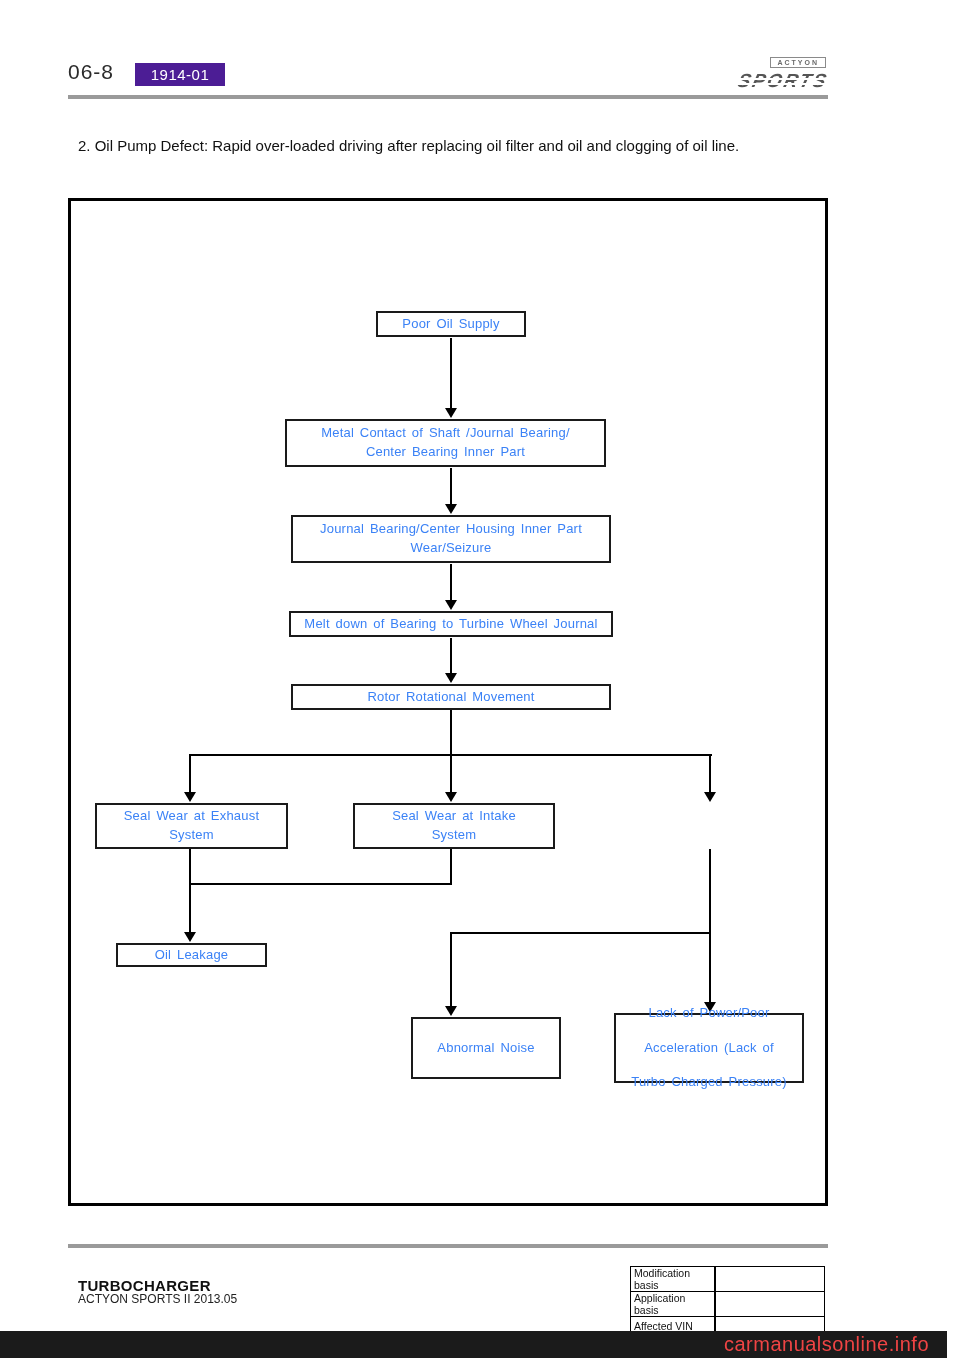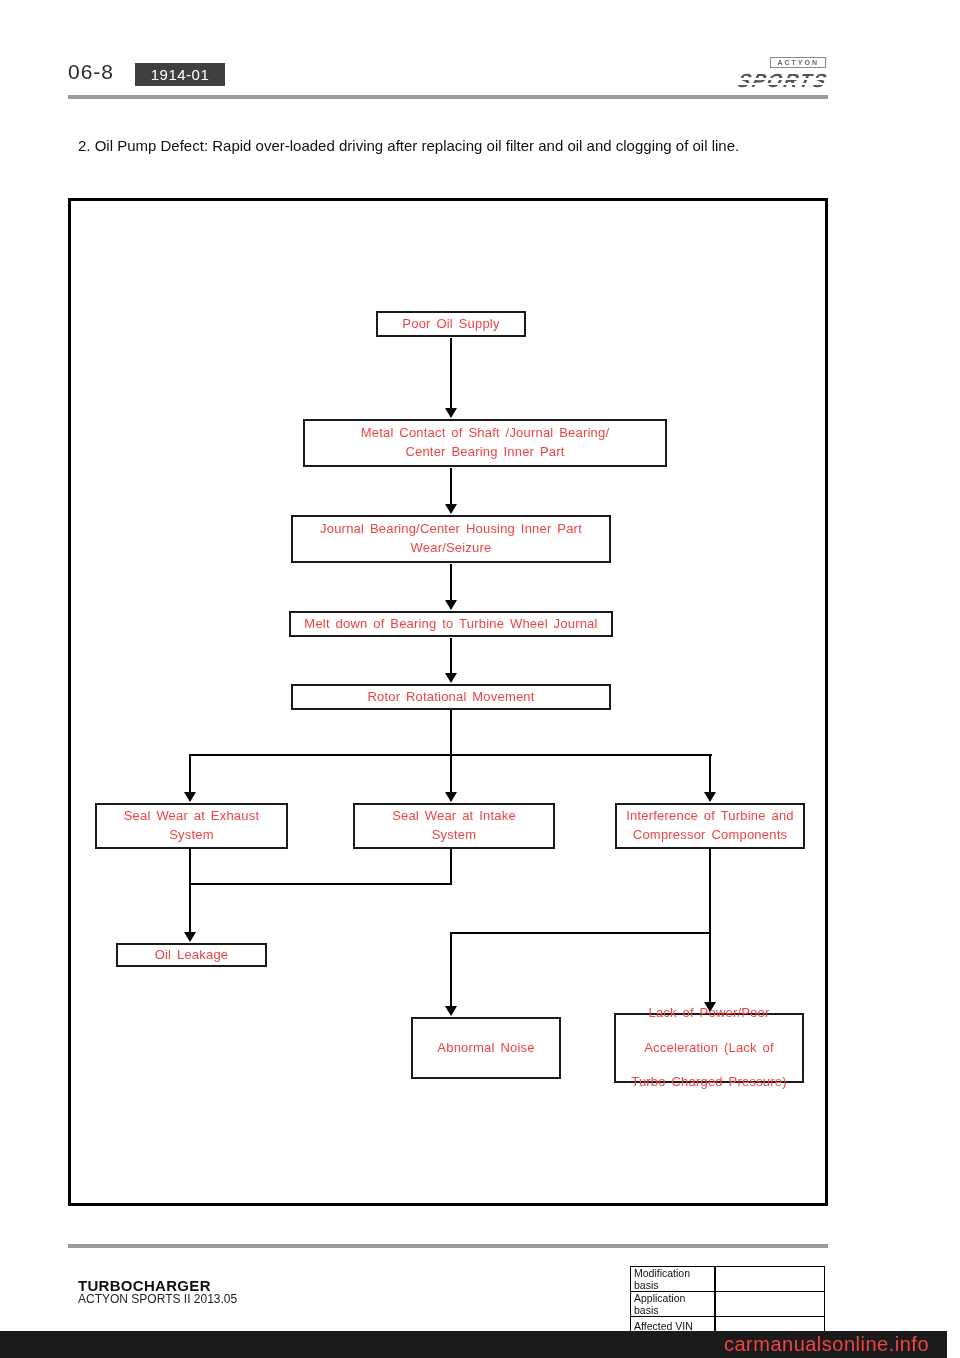--- a/index.html
+++ b/index.html
@@ -12,21 +12,21 @@
   }
 
   
   .page-num {
     position:absolute; left:68px; top:60px;
     font-size:21px; letter-spacing:1px; color:#2b2b2b;
   }
   .section-code {
     position:absolute; left:135px; top:63px;
     width:90px; height:23px;
-    background:#404040; color:#fff;
+    background:#4c1d95; color:#fff;
     font-size:15px; line-height:23px; text-align:center; letter-spacing:.5px;
   }
   .logo { position:absolute; right:132px; top:57px; width:110px; height:38px; }
   .logo-top {
     position:absolute; right:2px; top:0;
     border:1px solid #8a8a8a; color:#6a6a6a;
     font-size:7px; font-weight:bold; letter-spacing:2px; padding:1px 6px;
   }
   .logo-bottom {
     position:absolute; right:0; top:13px;
@@ -50,40 +50,40 @@
     position:absolute; left:68px; top:198px;
     width:760px; height:1008px;
     border:3px solid #000; background:#fff;
   }
   .canvas { position:relative; width:100%; height:100%; }
 
   .node {
     position:absolute; border:2px solid #1a1a1a; background:#fff;
     display:flex; flex-direction:column; justify-content:center;
     font-size:13px; letter-spacing:.2px; word-spacing:2px;
-    line-height:1.45; text-align:center; color:#ef4444; white-space:nowrap;
+    line-height:1.45; text-align:center; color:#3b82f6; white-space:nowrap;
   }
 
   .vline { position:absolute; width:2px; background:#000; }
   .hline { position:absolute; height:2px; background:#000; }
 
   .arrow { position:absolute; width:12px; }
   .arrow::before {
     content:""; position:absolute; left:5px; top:0;
     width:2px; height:calc(100% - 9px); background:#000;
   }
   .arrow::after {
     content:""; position:absolute; left:0; bottom:0; width:0; height:0;
     border-left:6px solid transparent; border-right:6px solid transparent;
     border-top:10px solid #000;
   }
 
   
   .n-poor        { left:305px; top:110px; width:150px; height:26px; }
-  .n-metal       { left:232px; top:218px; width:364px; height:48px; }
+  .n-metal       { left:214px; top:218px; width:321px; height:48px; }
   .n-journal     { left:220px; top:314px; width:320px; height:48px; }
   .n-melt        { left:218px; top:410px; width:324px; height:26px; }
   .n-rotor       { left:220px; top:483px; width:320px; height:26px; }
   .n-exhaust     { left:24px;  top:602px; width:193px; height:46px; }
   .n-intake      { left:282px; top:602px; width:202px; height:46px; }
   .n-interfere   { left:544px; top:602px; width:190px; height:46px; }
   .n-leak        { left:45px;  top:742px; width:151px; height:24px; }
   .n-noise       { left:304px; top:816px; width:150px; height:62px;margin-left:36px; }
   .n-power       { left:543px; top:812px; width:190px; height:70px;gap:16px; }
 
@@ -194,24 +194,20 @@
     <div class="node n-exhaust">
       <div>Seal Wear at Exhaust</div>
       <div>System</div>
     </div>
 
     <div class="node n-intake">
       <div>Seal Wear at Intake</div>
       <div>System</div>
     </div>
 
-    <div class="node n-interfere">
-      <div>Interference of Turbine and</div>
-      <div>Compressor Components</div>
-    </div>
 
     <div class="vline c1"></div>
     <div class="vline c2"></div>
     <div class="hline c3"></div>
     <div class="arrow d1"></div>
 
     <div class="node n-leak">
       <div>Oil Leakage</div>
     </div>
 

